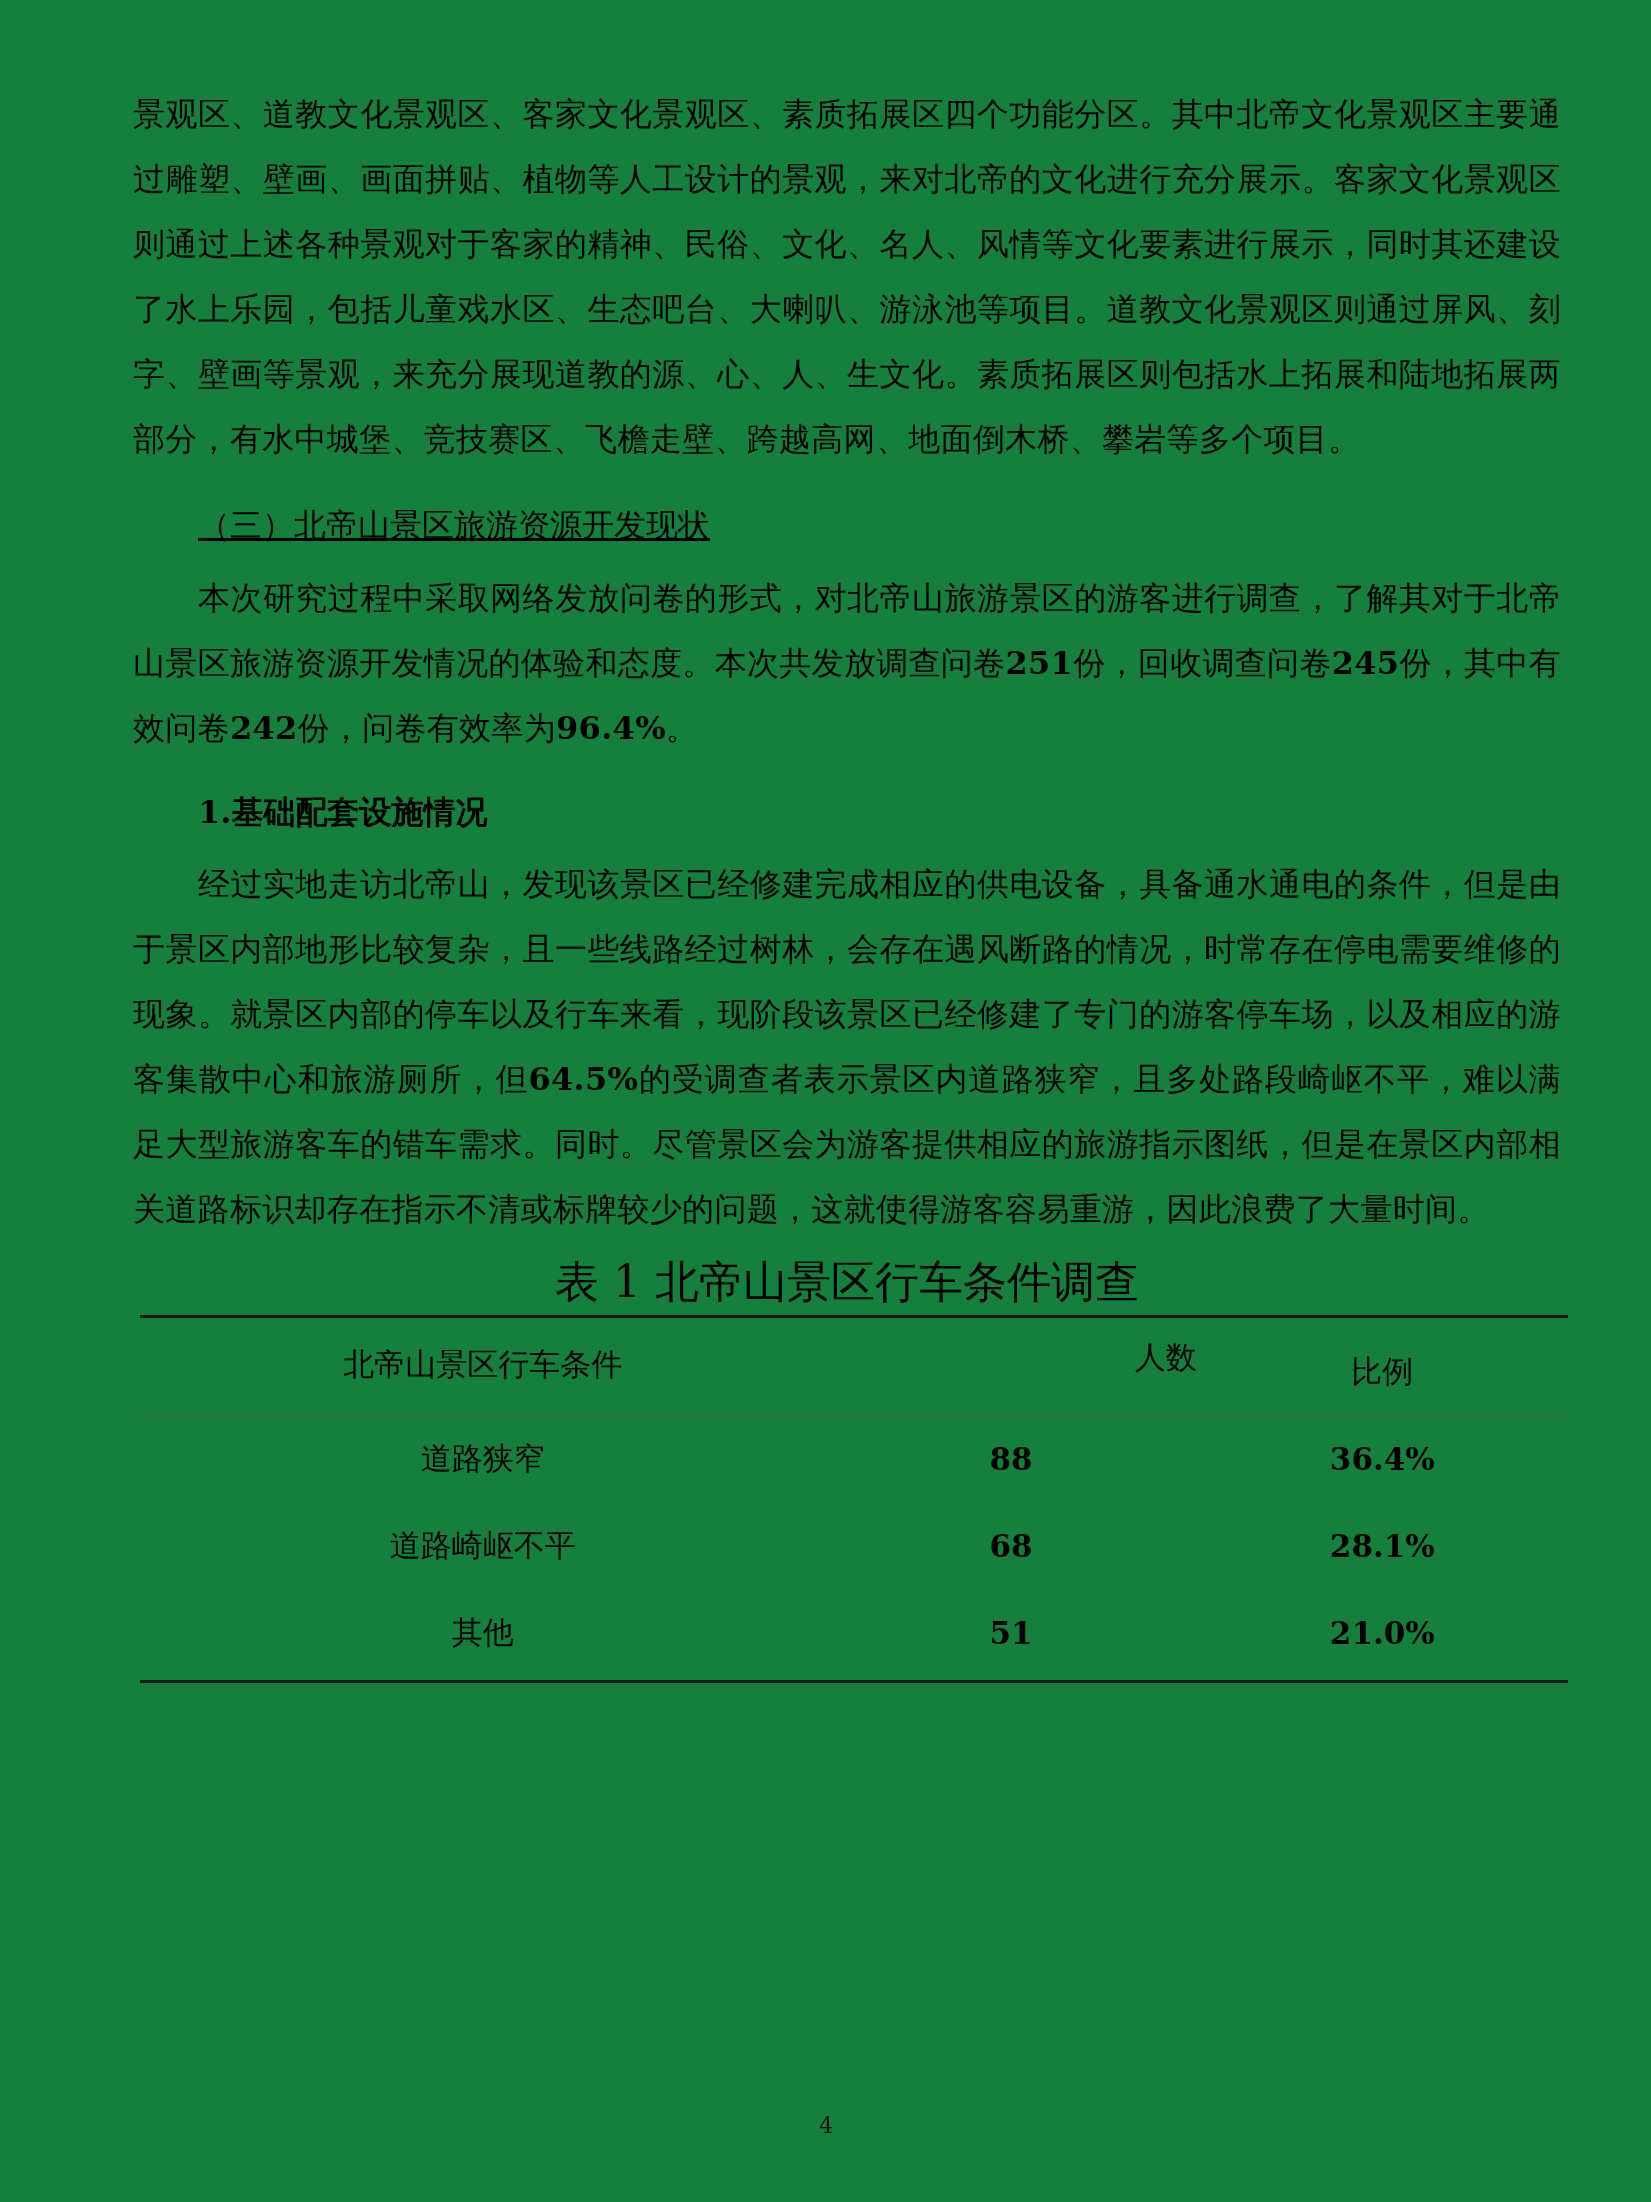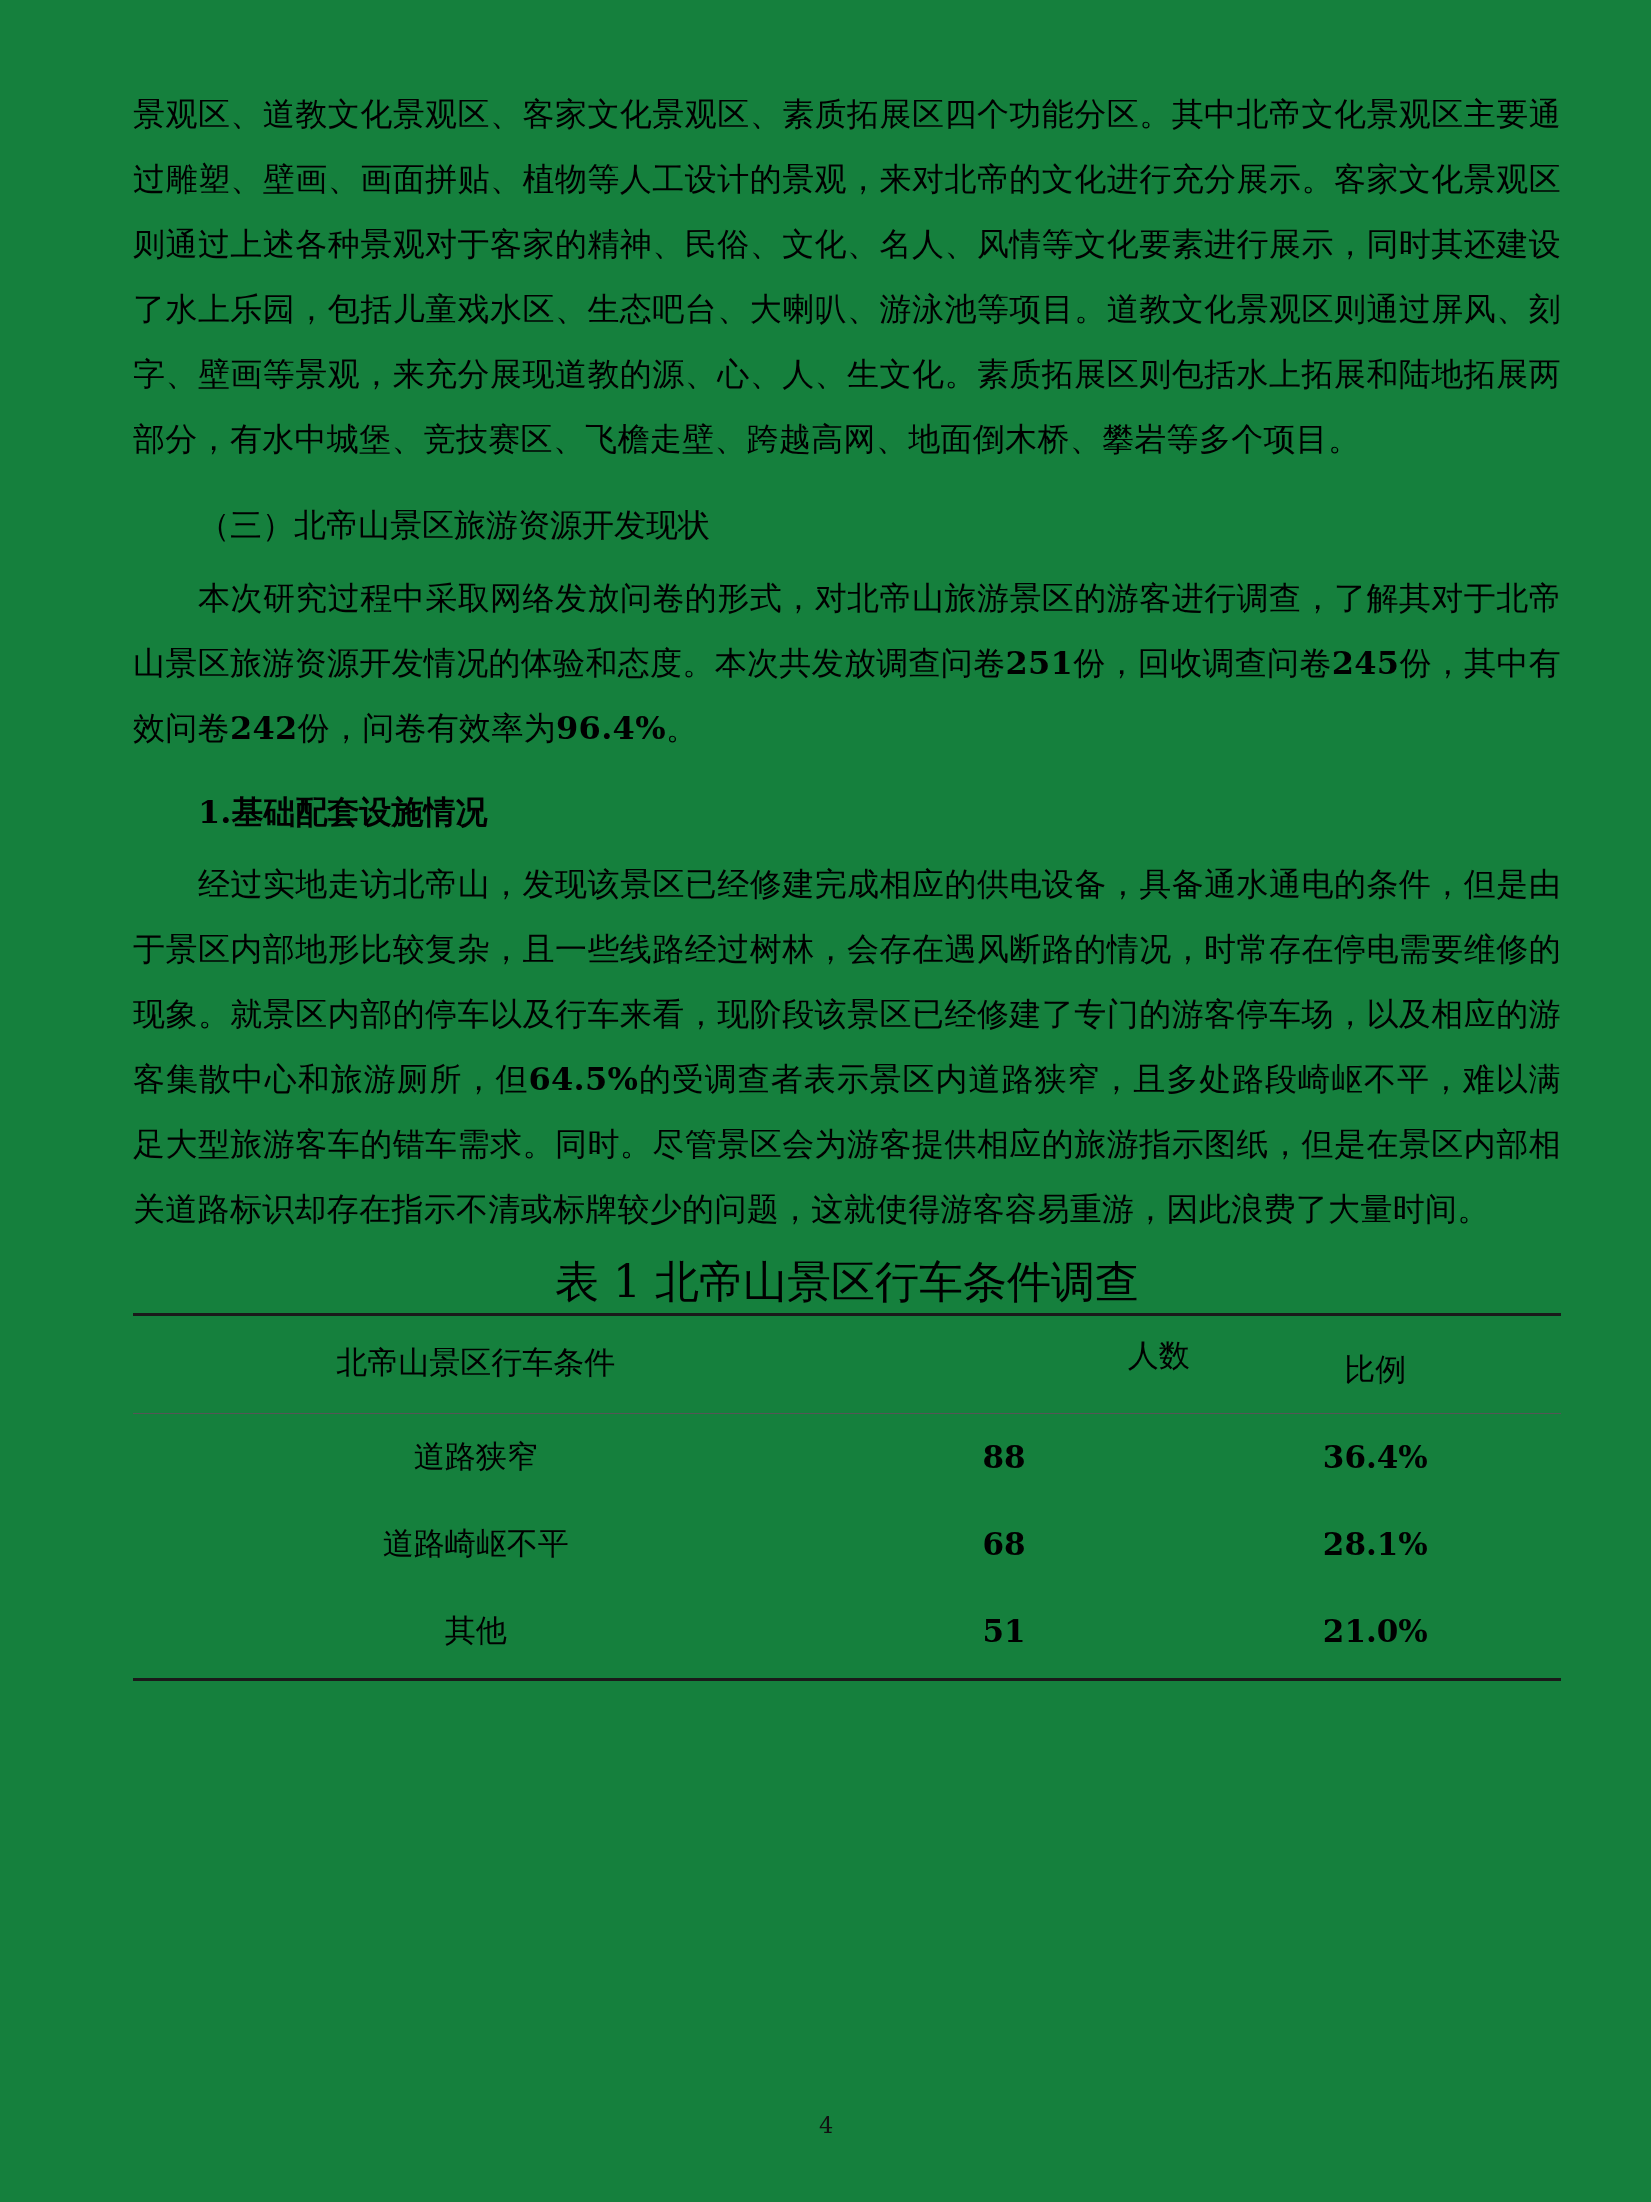--- a/index.html
+++ b/index.html
@@ -40,20 +40,21 @@
   }
   p.body.cont {
     text-indent: 0;
   }
   .h-sec {
     font-size: 32px;
     line-height: 65px;
     margin: 20.6px 0 8.6px 0;
     text-indent: 65px;
     font-weight: 400;
+    text-decoration: underline;
   }
   .h-sub {
     font-size: 32px;
     line-height: 65px;
     margin: 19px 0 6.9px 0;
     text-indent: 65px;
     font-weight: 700;
   }
   .b {
     font-weight: 700;
@@ -62,21 +63,21 @@
     font-size: 44px;
     line-height: 52px;
     text-align: center;
     margin: 13.8px 0 5.2px 0;
     font-weight: 400;
   }
   table.data {
     width: 1428px;
     border-collapse: collapse;
     font-size: 30px;
-    margin: 0;
+    margin: 7px;
   }
   table.data thead th {
     font-weight: 400;
     padding: 26px 0 29px 0;
     text-align: center;
     border-top: 3.4px solid #1a1a1a;
     border-bottom: 1.7px solid #555555;
     font-size: 31px;
   }
   table.data thead th.c-cond { width: 48%; }

